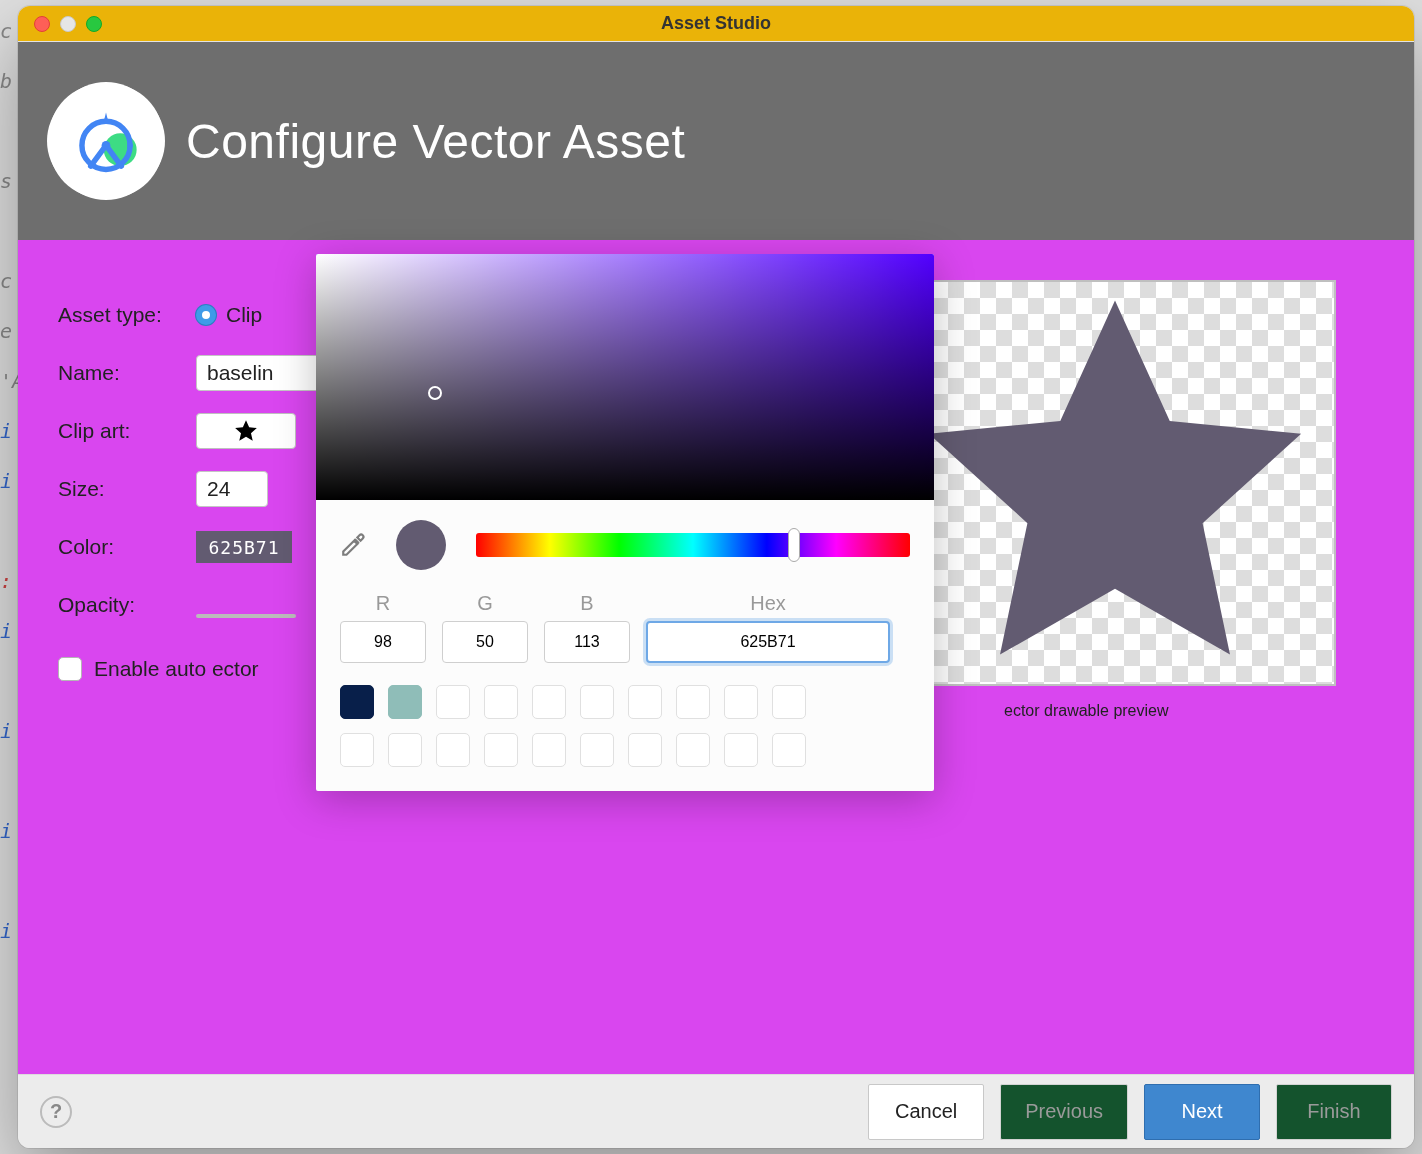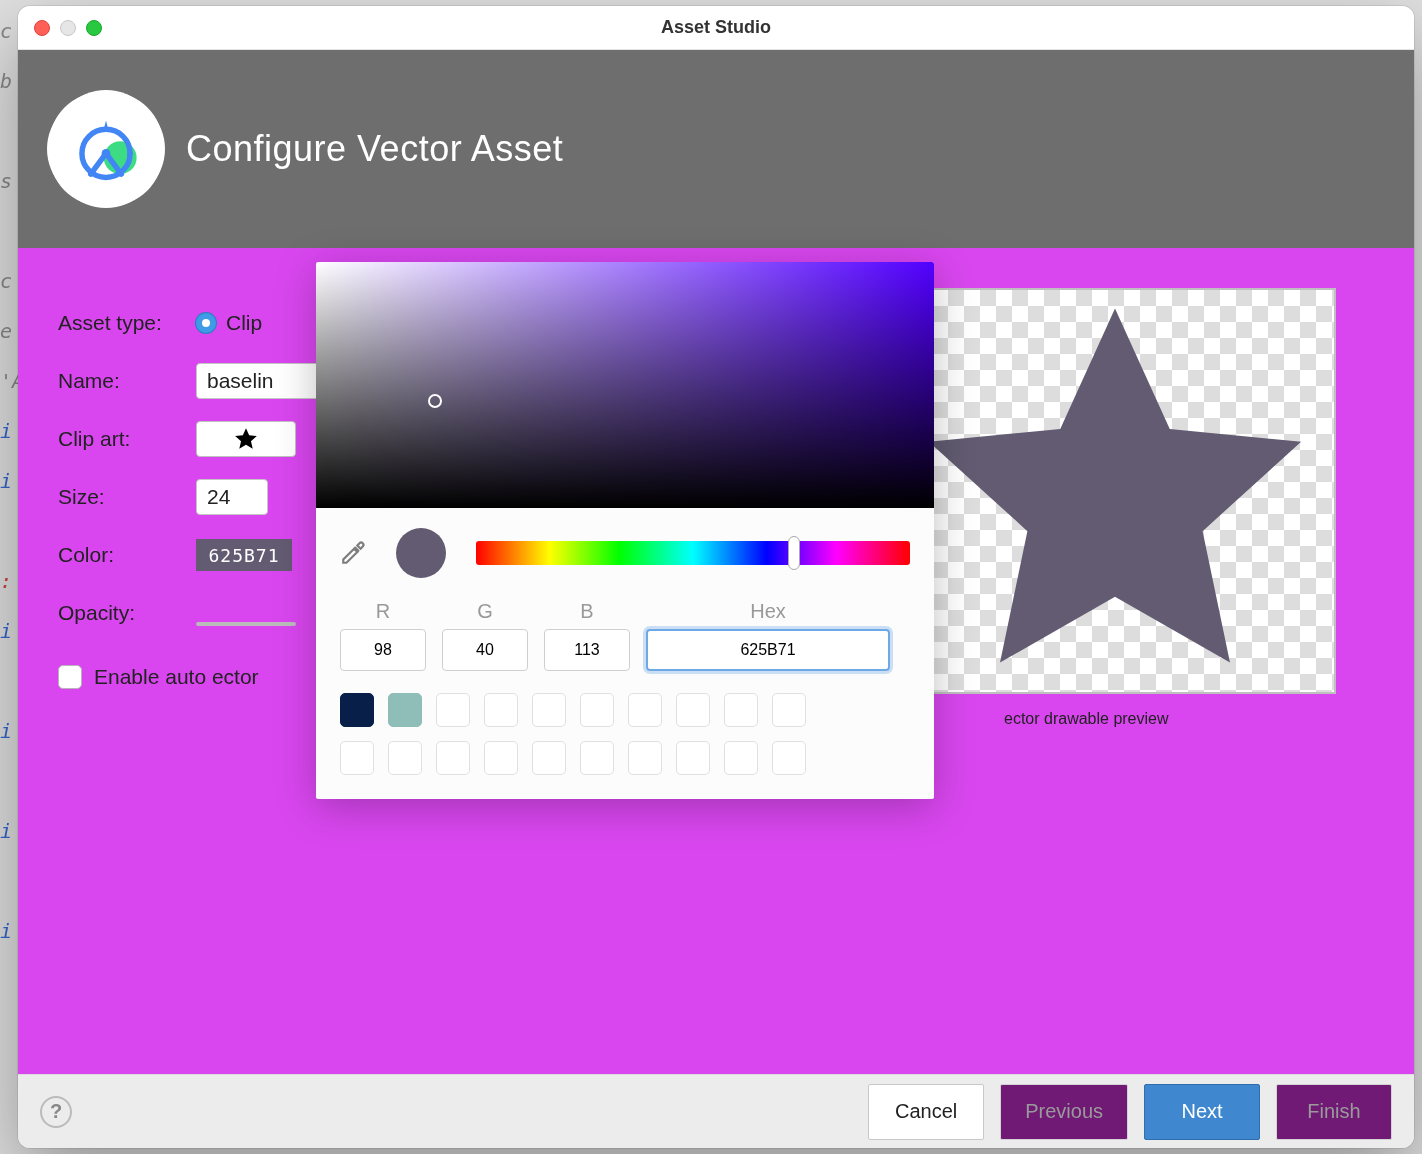--- a/index.html
+++ b/index.html
@@ -27,22 +27,22 @@
       left: 18px; top: 6px;
       width: 1396px; height: 1142px;
       background: #ececec;
       border-radius: 12px;
       box-shadow: 0 30px 80px rgba(0,0,0,0.35), 0 0 0 1px rgba(0,0,0,0.08);
       overflow: hidden;
       display: flex;
       flex-direction: column;
     }
     .titlebar {
-      height: 44px;
-      background: #ffffff;
+      height: 36px;
+      background: #eab308;
       display: flex;
       align-items: center;
       position: relative;
       border-bottom: 1px solid #e3e3e3;
     }
     .traffic { display: flex; gap: 10px; margin-left: 16px; }
     .traffic .dot { width: 16px; height: 16px; border-radius: 50%; }
     .dot.red { background: #fe5f57; border: 1px solid #e14038; }
     .dot.yellow { background: #e6e6e6; border: 1px solid #c8c8c8; }
     .dot.green { background: #28c840; border: 1px solid #14a828; }
@@ -69,21 +69,21 @@
       position: absolute;
       inset: -2px;
       border-radius: 50%;
       background: #fff;
       
       box-shadow:
         0 -6px 0 -1px #fff, 0 6px 0 -1px #fff, -6px 0 0 -1px #fff, 6px 0 0 -1px #fff,
         4px 4px 0 -1px #fff, -4px 4px 0 -1px #fff, 4px -4px 0 -1px #fff, -4px -4px 0 -1px #fff;
     }
     .header-logo svg { position: relative; z-index: 1; }
-    .header-title { font-size: 36px; font-weight: 400; letter-spacing: 0.5px; }
+    .header-title { font-size: 48px; font-weight: 400; letter-spacing: 0.5px; }
     .content { flex: 1; position: relative; background: #d946ef; }
     .form {
       position: absolute;
       left: 40px; top: 46px; right: 500px;
       font-size: 21px; color: #222;
     }
     .row { display: flex; align-items: center; height: 58px; }
     .label { width: 138px; }
     .radio { width: 20px; height: 20px; border-radius: 50%; border: 6px solid #3f9be8; background: #fff; margin-right: 10px; box-shadow: 0 0 0 1px #2a7fc2; }
     .radiolabel { font-size: 21px; }
@@ -202,21 +202,21 @@
       border: 2px solid #bbb; color: #888; font-size: 20px; font-weight: bold;
       display: flex; align-items: center; justify-content: center;
       margin-right: auto;
     }
     .btn {
       height: 56px; min-width: 116px; padding: 0 24px;
       border-radius: 2px; font-size: 20px;
       display: flex; align-items: center; justify-content: center;
       border: 1px solid #c8c8c8; background: #fff; color: #222;
     }
-    .btn.disabled { background: #701a75; color: #9a9a9a; border-color: #d3d3d3; }
+    .btn.disabled { background: #14532d; color: #9a9a9a; border-color: #d3d3d3; }
     .btn.primary { background: #3f87cf; color: #fff; border-color: #2f6eaf; font-weight: 500; }
   </style>
 </head>
 <body>
 
 <div class="bg-code">
   <div>c</div>
     <div>b</div>
     <div>&nbsp;</div>
     <div>s</div>
@@ -326,21 +326,21 @@
             <div class="hue-thumb"></div>
           </div>
         </div>
         <div class="rgb-row">
           <div class="rgb-field">
             <div class="flabel">R</div>
             <div class="finput">98</div>
           </div>
           <div class="rgb-field">
             <div class="flabel">G</div>
-            <div class="finput">40</div>
+            <div class="finput">50</div>
           </div>
           <div class="rgb-field">
             <div class="flabel">B</div>
             <div class="finput">113</div>
           </div>
           <div class="rgb-field hex">
             <div class="flabel">Hex</div>
             <div class="finput">625B71</div>
           </div>
         </div>

